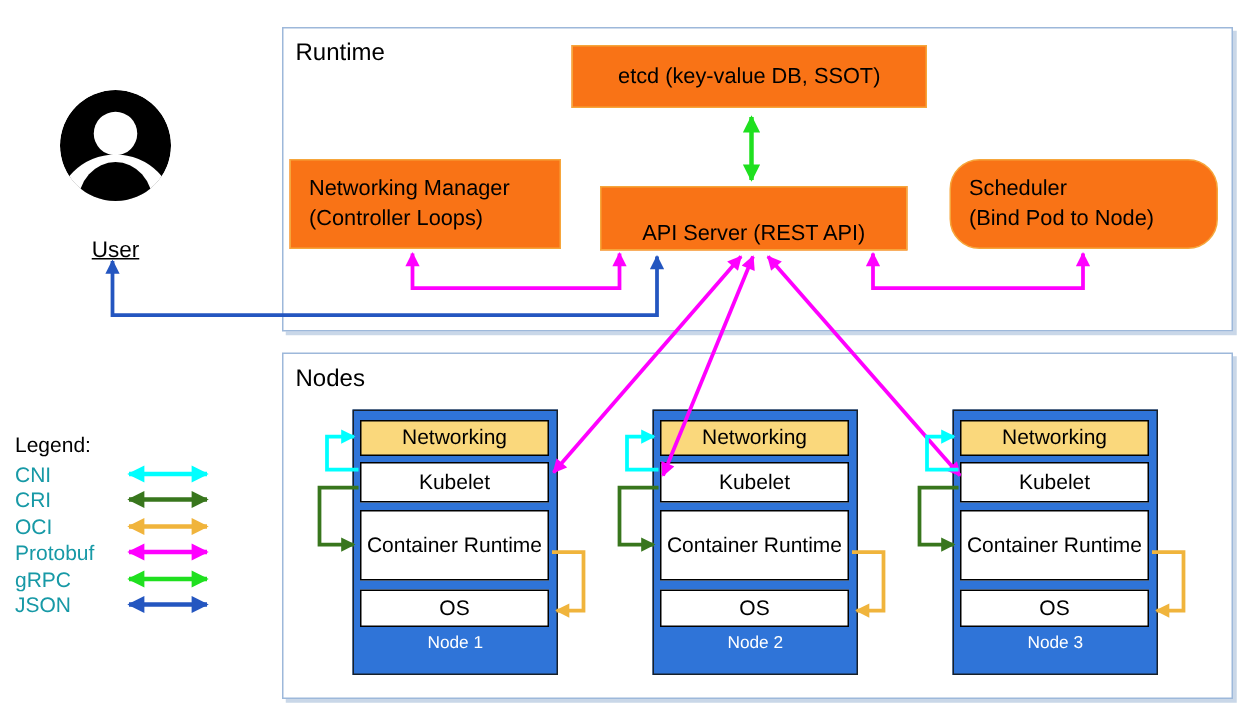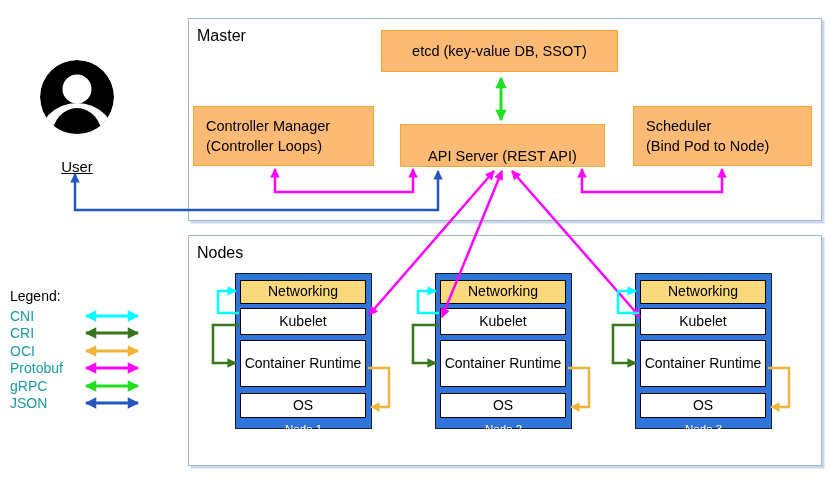--- a/index.html
+++ b/index.html
@@ -7,27 +7,27 @@
     position:relative;width:832px;height:480px;background:#ffffff;overflow:hidden;
     font-family:"Liberation Sans",sans-serif;color:#000;
   }
   .panel{
     position:absolute;background:#ffffff;
     border:1.5px solid var(--panel_border);
     box-shadow:2.5px 2.5px 0 #c9d7e8;
   }
   .panel-title{position:absolute;font-size:16px;color:#000;white-space:nowrap;}
   .obox{
-    position:absolute;background:#fdba74;border:1.5px solid var(--box_border);
+    position:absolute;background:#f97316;border:1.5px solid var(--box_border);
     display:flex;align-items:center;justify-content:center;text-align:center;
     font-size:14.5px;line-height:1.38;box-sizing:border-box;
   }
   .obox.left{justify-content:flex-start;text-align:left;padding-left:12px;}
   .node{
-    position:absolute;width:137px;height:156px;background:var(--node_fill);
+    position:absolute;width:137px;height:177px;background:var(--node_fill);
     border:1.8px solid var(--node_border);box-sizing:border-box;
   }
   .layer{
     position:absolute;left:4px;width:126px;background:#ffffff;border:1.5px solid #000;
     display:flex;align-items:center;justify-content:center;text-align:center;
     font-size:14px;line-height:1.25;box-sizing:border-box;
   }
   .layer.networking{background:var(--networking_fill);}
   .node-label{
     position:absolute;left:0;top:149px;width:100%;text-align:center;
@@ -44,38 +44,38 @@
   }
   .legend-row svg{display:block;}
   #arrows{position:absolute;left:0;top:0;z-index:40;pointer-events:none;}
 </style>
 </head>
 <body>
 
 <div class="stage">
 
   <div class="panel" style="left:188px;top:18px;width:632px;height:201px;"></div>
-  <div class="panel-title" style="left:197px;top:27px;">Master</div>
+  <div class="panel-title" style="left:197px;top:27px;">Runtime</div>
 
   <div class="obox" style="left:381px;top:30px;width:237px;height:42px;">
     <span>etcd (key-value DB, SSOT)</span>
   </div>
 
   <div class="obox" style="left:400px;top:124px;width:205px;height:43px;align-items:flex-end;">
     <span>API Server (REST API)</span>
   </div>
 
   <div class="obox left" style="left:193px;top:106px;width:181px;height:60px;">
     <span>
-      <span>Controller Manager</span><br>
+      <span>Networking Manager</span><br>
       <span>(Controller Loops)</span>
     </span>
   </div>
 
-  <div class="obox left" style="left:633px;top:106px;width:179px;height:60px;">
+  <div class="obox left" style="left:633px;top:106px;width:179px;height:60px;border-radius:20px;">
     <span>
       <span>Scheduler</span><br>
       <span>(Bind Pod to Node)</span>
     </span>
   </div>
 
   <div class="user-wrap">
     <svg viewBox="0 0 76 76" width="76" height="76">
       <clipPath id="uclip">
           <circle cx="38" cy="38" r="37"></circle>

